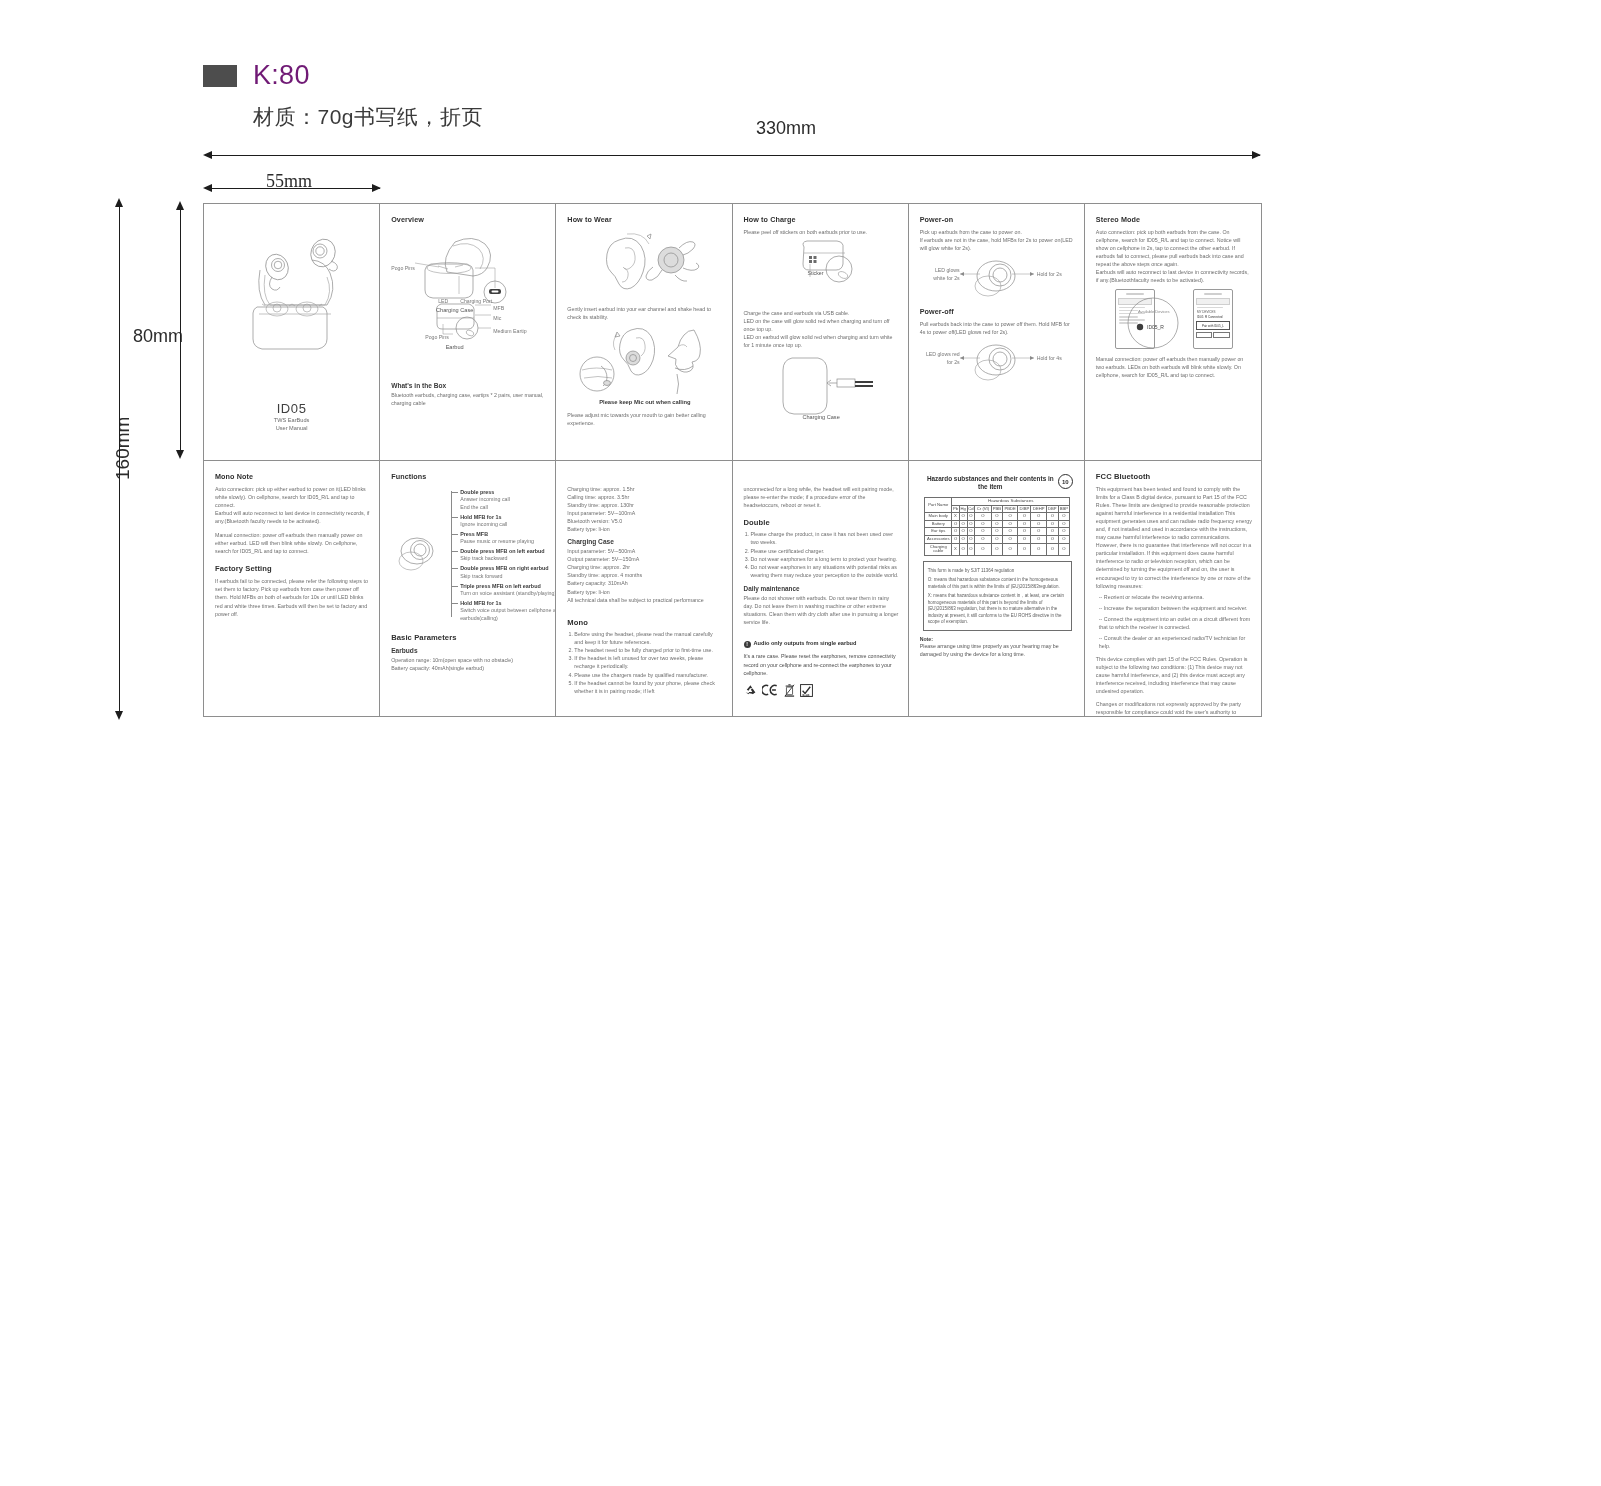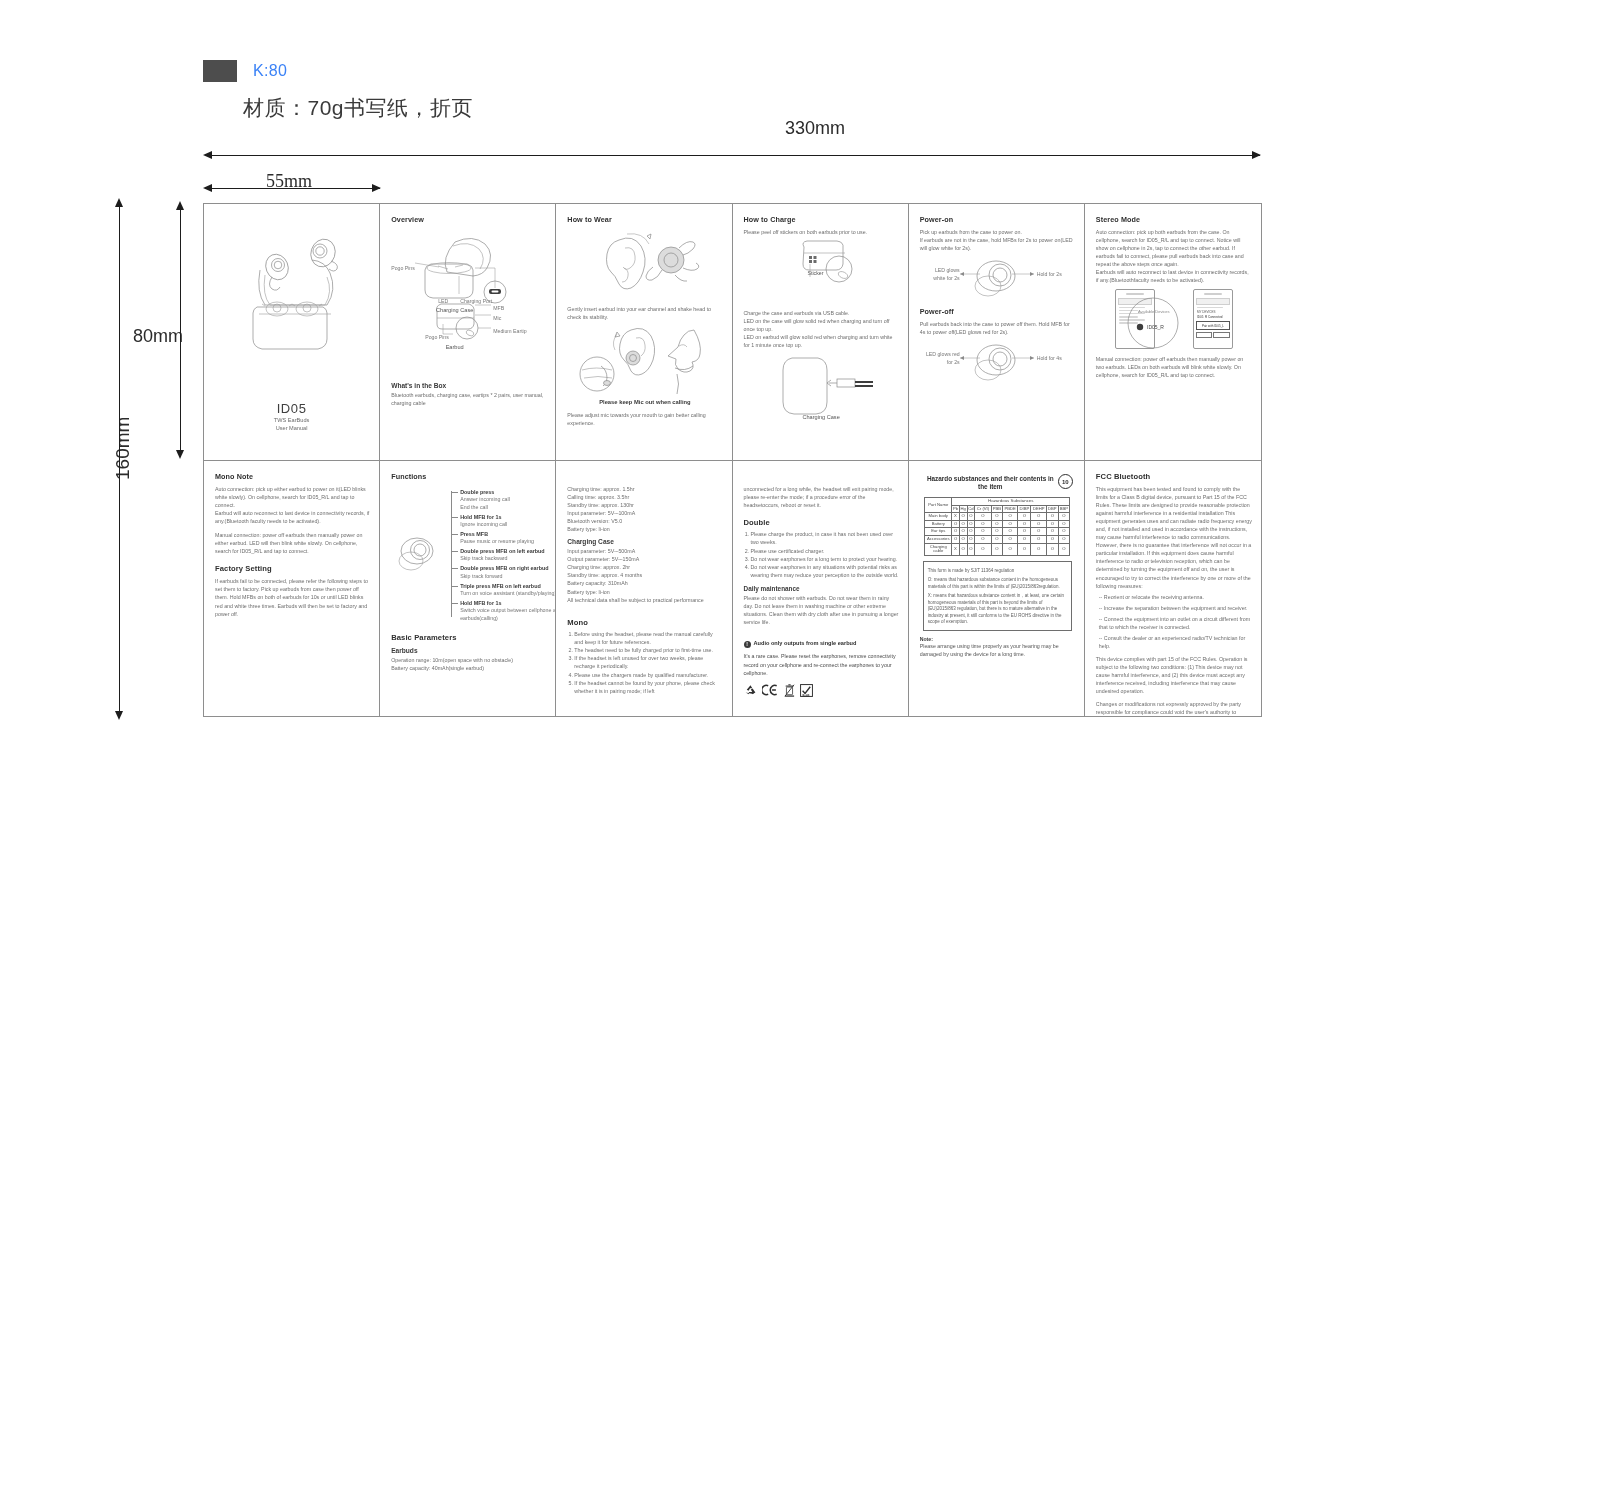--- a/index.html
+++ b/index.html
@@ -5,22 +5,22 @@
   html,body{margin:0;padding:0;}
   body{
     width:1601px;height:1486px;background:#ffffff;
     font-family:"Liberation Sans","DejaVu Sans",sans-serif;
     color:#444;overflow:hidden;position:relative;
   }
   
   #header-block{position:absolute;left:203px;top:60px;}
   #swatch-row{display:flex;align-items:center;gap:16px;}
   #k-swatch{width:34px;height:22px;background:#4d4d4d;}
-  #k-label{font-size:16px;color:#3b82f6;letter-spacing:.3px;}
-  #material-label{font-size:21px;color:#3a3a3a;margin-top:12px;margin-left:40px;letter-spacing:.5px;}
+  #k-label{font-size:27px;color:#701a75;letter-spacing:.3px;}
+  #material-label{font-size:21px;color:#3a3a3a;margin-top:12px;margin-left:50px;letter-spacing:.5px;}
 
   
   .dimtext{position:absolute;font-size:18px;color:#2b2b2b;font-family:"Liberation Sans",sans-serif;}
   .hline{position:absolute;height:1px;background:#1d1d1d;}
   .vline{position:absolute;width:1px;background:#1d1d1d;}
   .arw{position:absolute;width:0;height:0;}
   .arw-l{border-top:4px solid transparent;border-bottom:4px solid transparent;border-right:9px solid #1d1d1d;}
   .arw-r{border-top:4px solid transparent;border-bottom:4px solid transparent;border-left:9px solid #1d1d1d;}
   .arw-u{border-left:4px solid transparent;border-right:4px solid transparent;border-bottom:9px solid #1d1d1d;}
   .arw-d{border-left:4px solid transparent;border-right:4px solid transparent;border-top:9px solid #1d1d1d;}
@@ -96,21 +96,21 @@
 
 <div id="header-block">
   <div id="swatch-row">
     <div id="k-swatch"></div>
     <div id="k-label">K:80</div>
   </div>
   <div id="material-label">材质：70g书写纸，折页</div>
 </div>
 
 <div>
-  <div class="dimtext" style="left:785px;top:118px;">330mm</div>
+  <div class="dimtext" style="left:756px;top:118px;">330mm</div>
   <div class="hline" style="left:205px;top:155px;width:1055px;"></div>
   <div class="arw arw-l" style="left:203px;top:151px;"></div>
   <div class="arw arw-r" style="left:1252px;top:151px;"></div>
 </div>
 <div>
   <div class="dimtext" style="left:266px;top:171px;font-family:Liberation Serif, serif;">55mm</div>
   <div class="hline" style="left:205px;top:188px;width:175px;"></div>
   <div class="arw arw-l" style="left:203px;top:184px;"></div>
   <div class="arw arw-r" style="left:372px;top:184px;"></div>
 </div>

